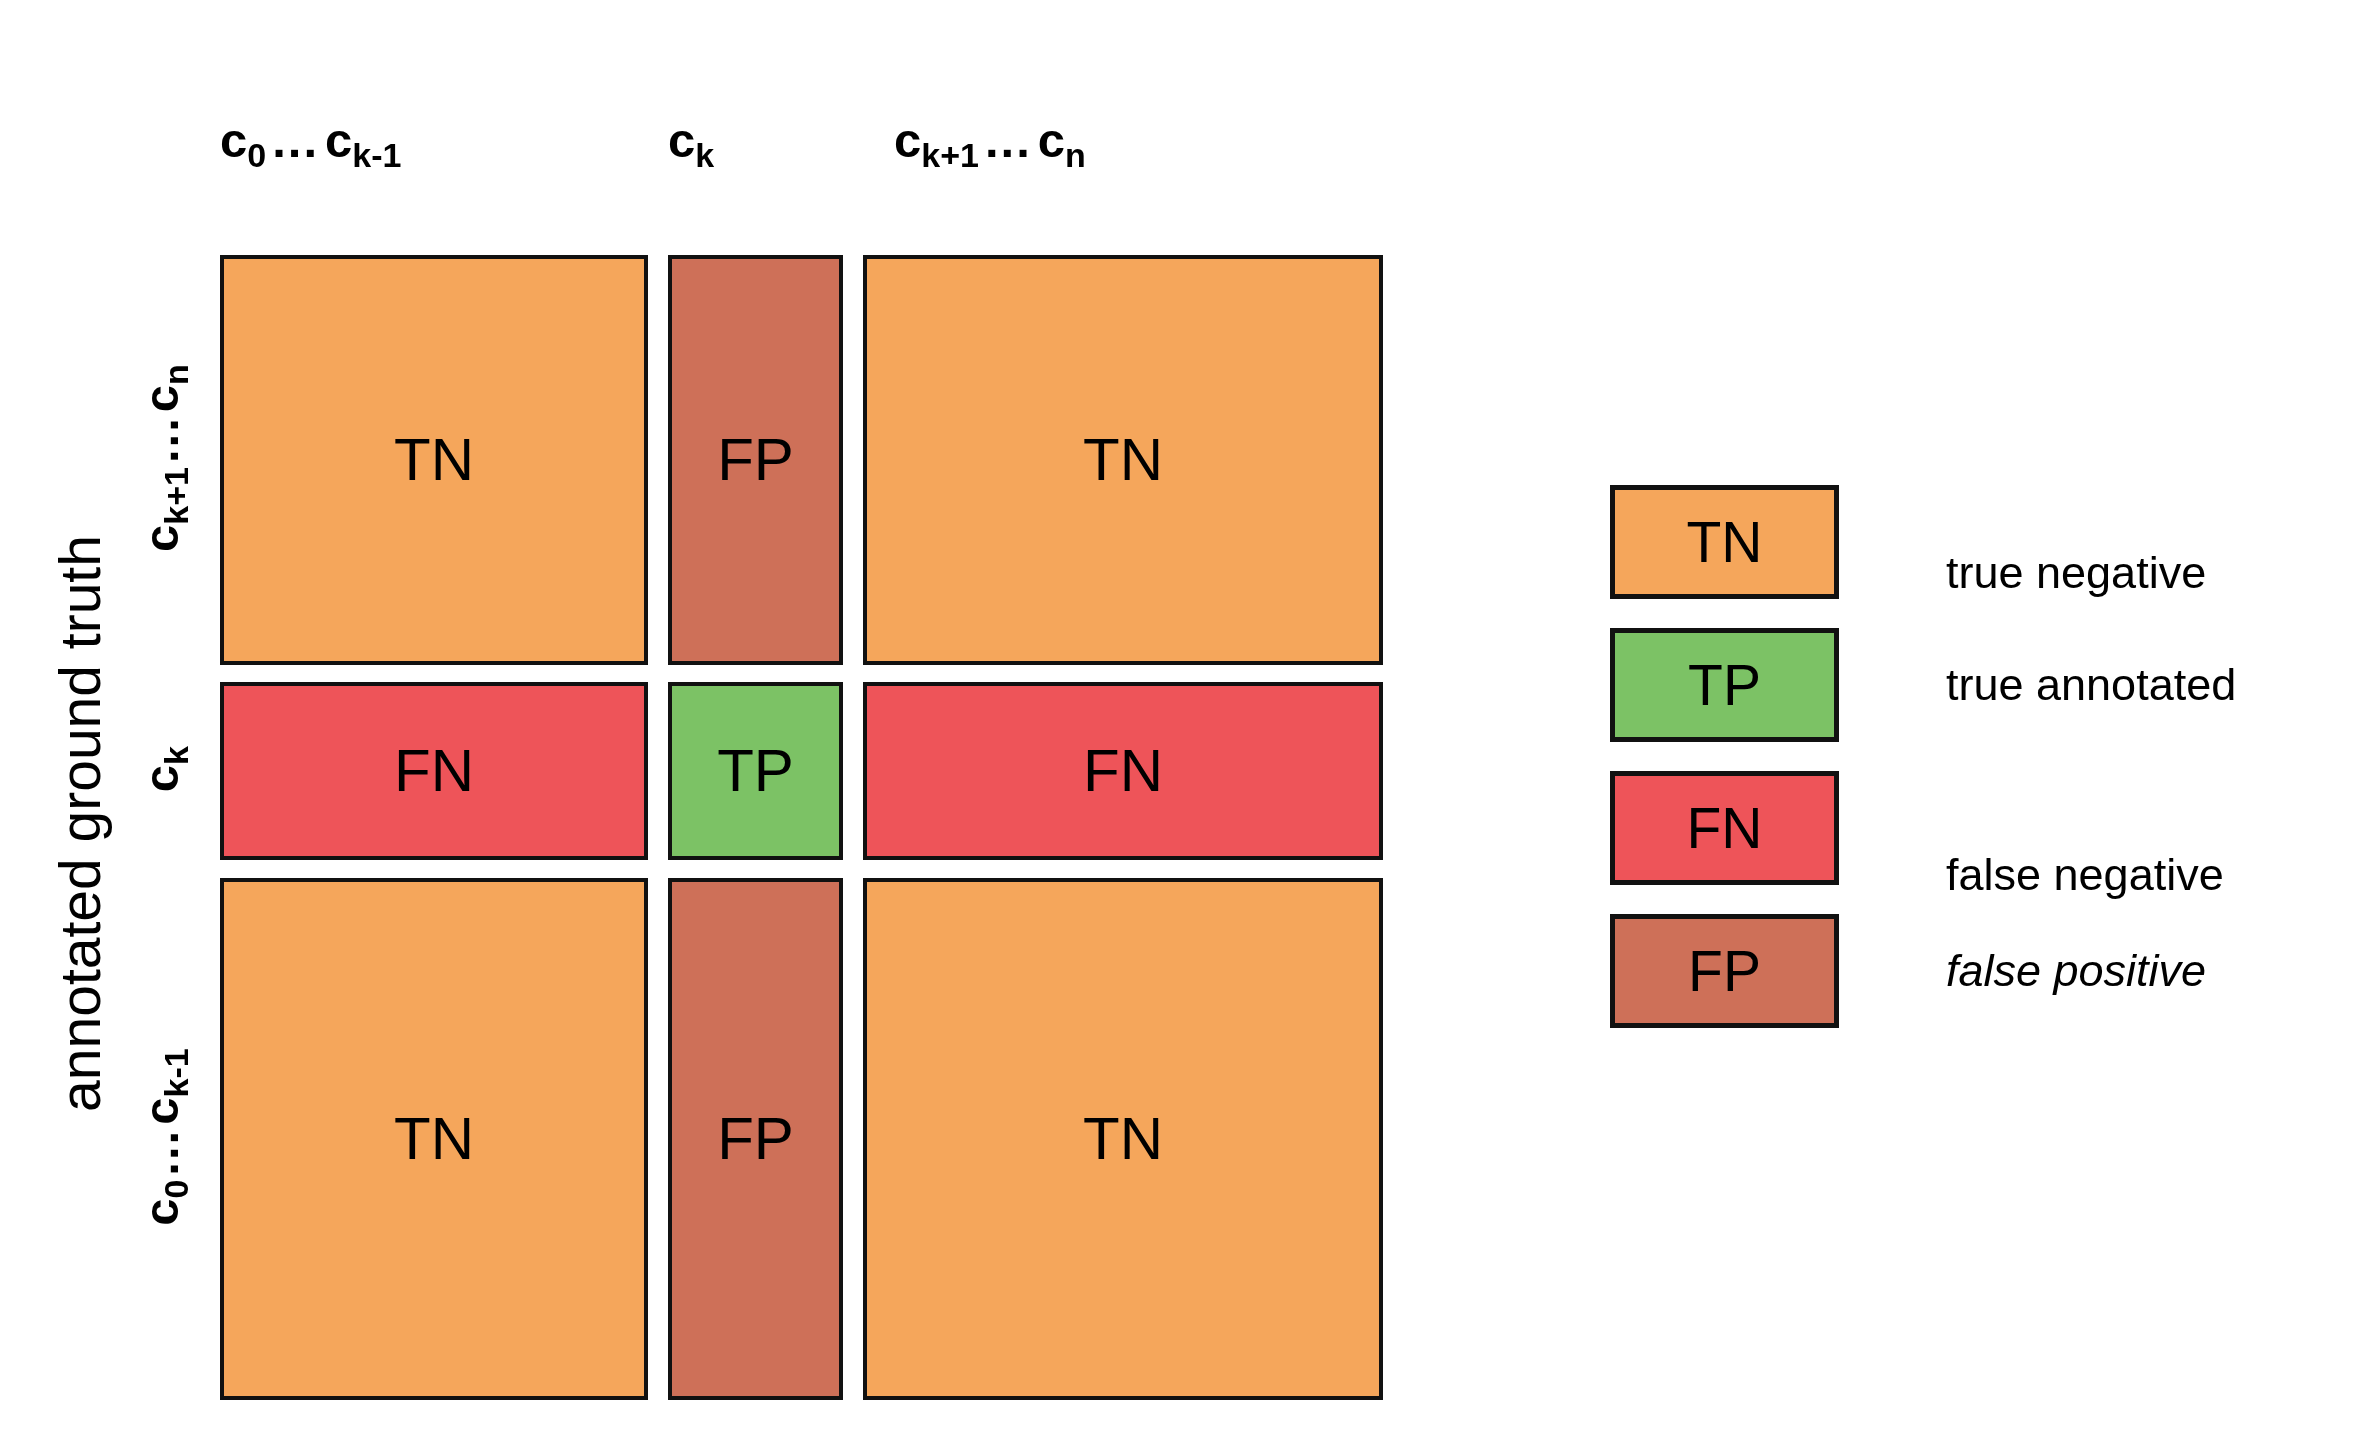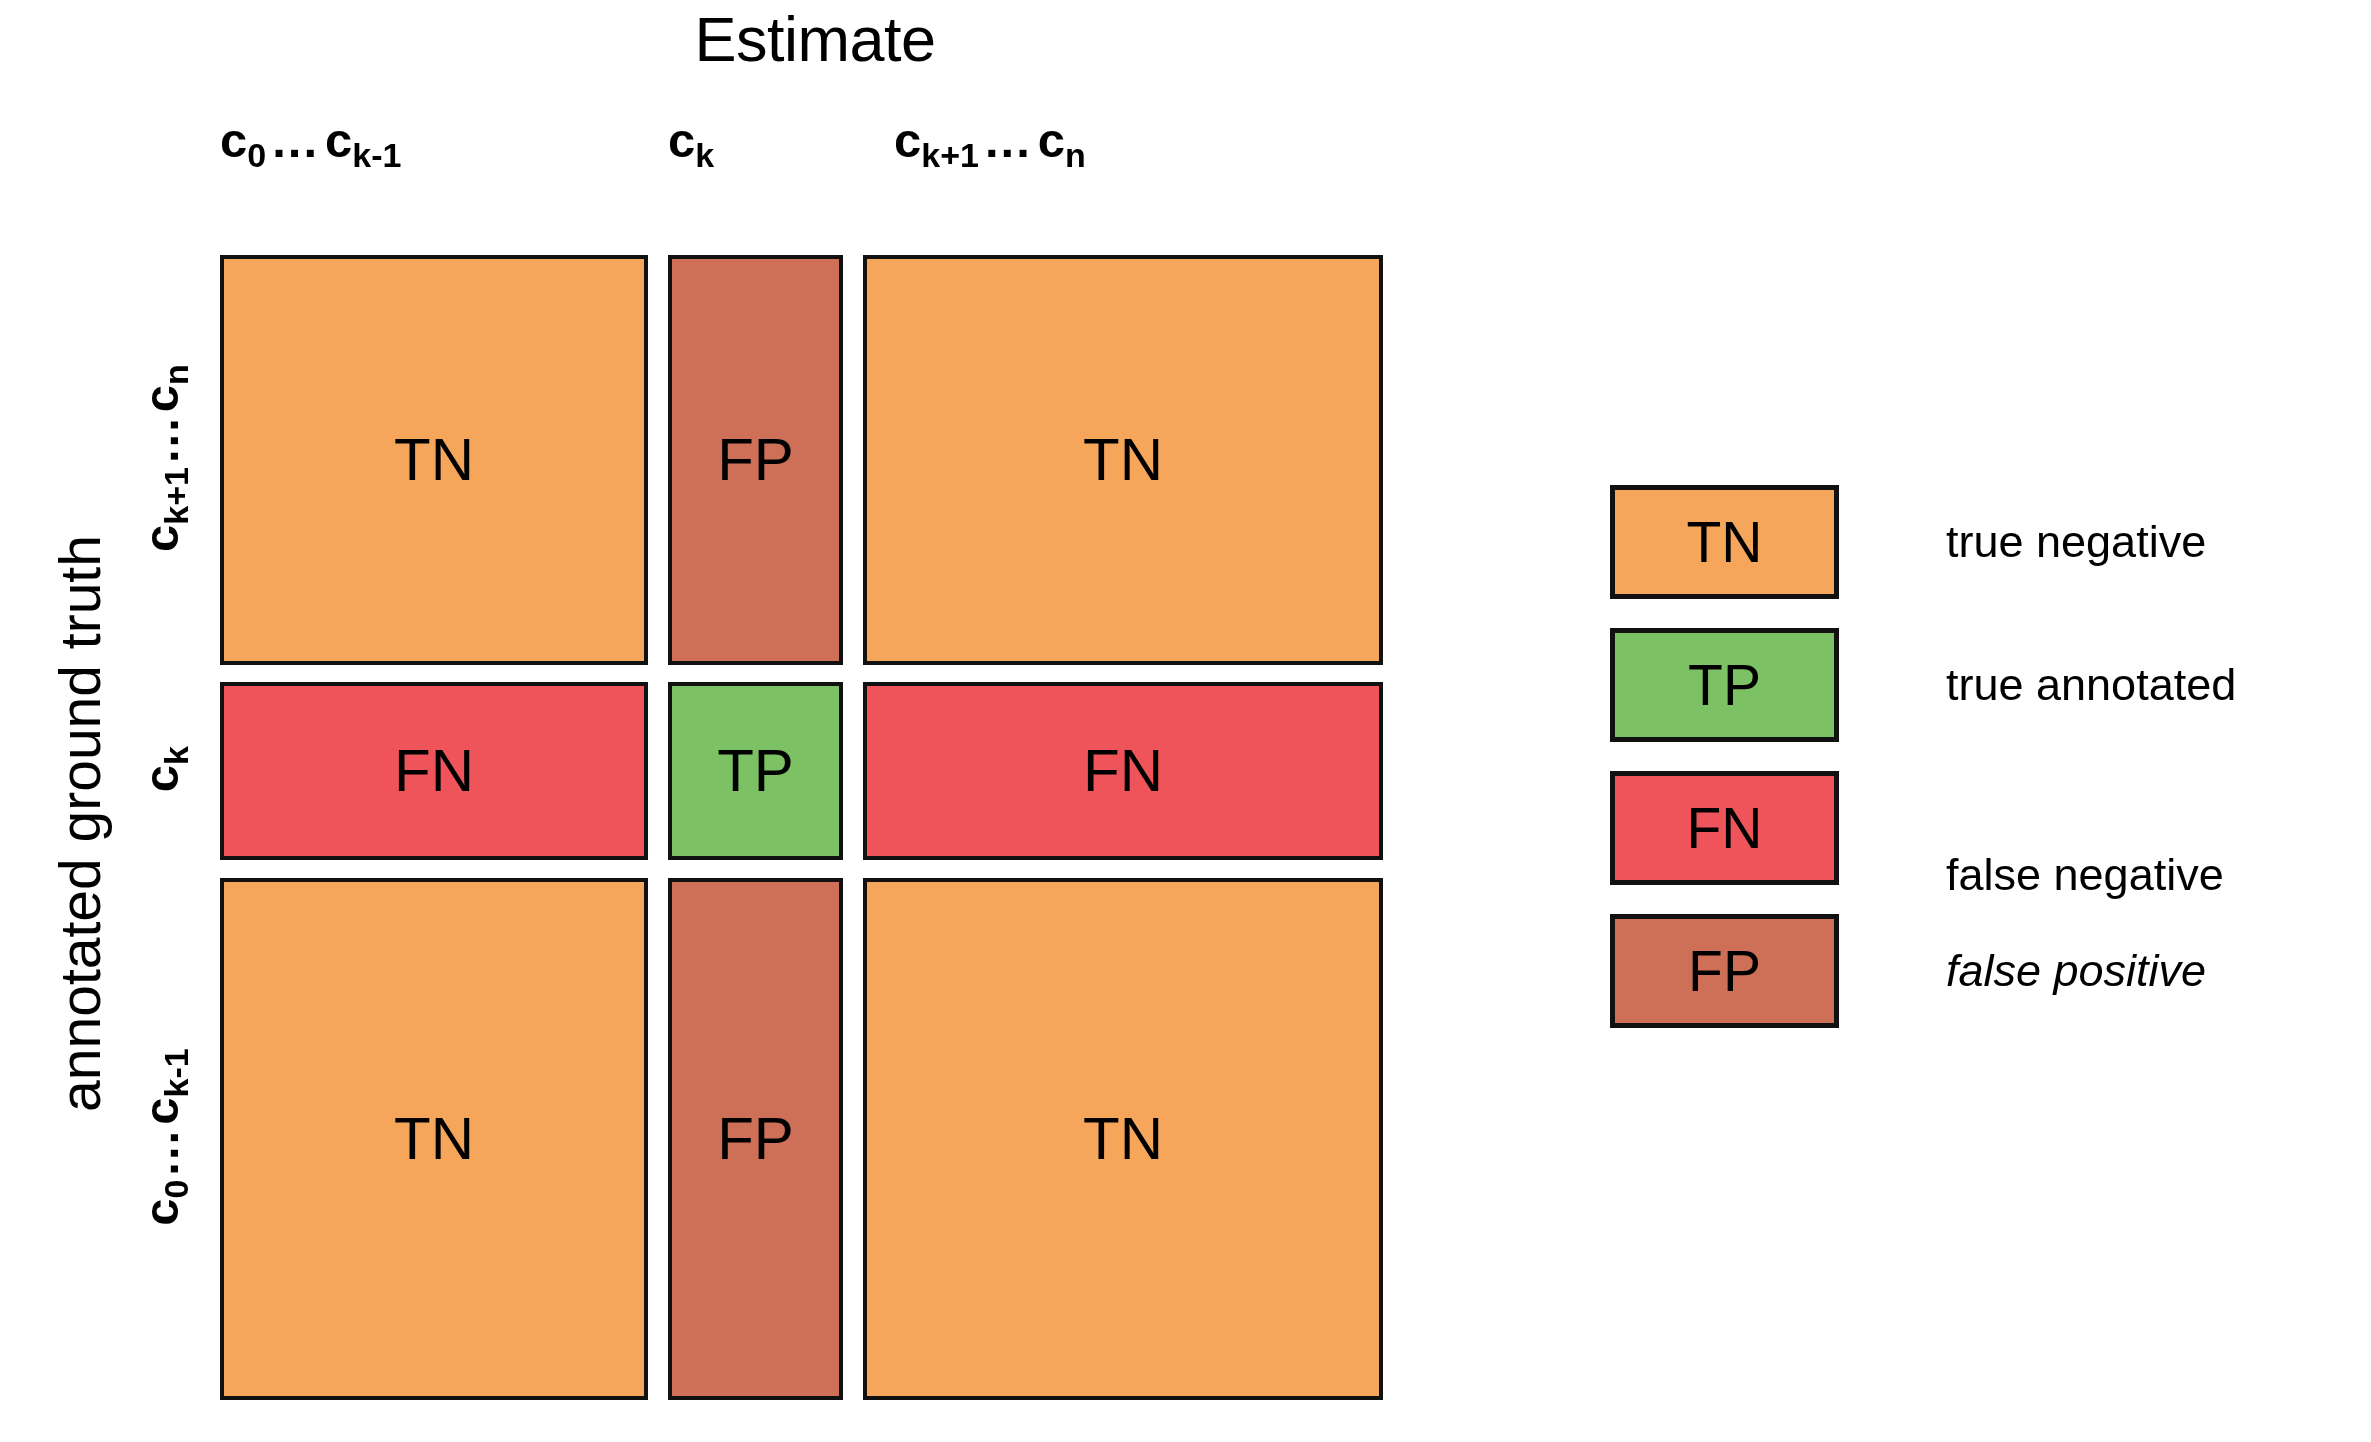--- a/index.html
+++ b/index.html
@@ -55,21 +55,20 @@
   .legend-label{
     position:absolute;left:1946px;font-size:45px;line-height:1;
     font-weight:400;white-space:nowrap;color:#000;
   }
 </style>
 </head>
 <body>
 
 <div id="stage">
 
-  <div class="axis-title-top">Estimate</div>
 
   <div class="axis-title-left">annotated ground truth</div>
 
   <div id="colheads">
       <div class="colhead" style="left: 220px; width: 428px;"><span>c<span class="sub">0</span></span><span class="dots">...</span><span>c<span class="sub">k-1</span></span></div>
       <div class="colhead" style="left: 668px; width: 175px;"><span>c<span class="sub">k</span></span></div>
       <div class="colhead" style="left: 894px; width: 520px;"><span>c<span class="sub">k+1</span></span><span class="dots">...</span><span>c<span class="sub">n</span></span></div>
     </div>
   <div id="rowheads">
       <div class="rowhead" style="width: 410px; left: -40px; top: 430px;"><span>c<span class="sub">k+1</span></span><span class="dots">...</span><span>c<span class="sub">n</span></span></div>
@@ -102,21 +101,21 @@
         <span>FP</span>
       </div>
       <div class="cell" style="left: 863px; top: 878px; width: 520px; height: 522px; background: rgb(245, 166, 91); border-color: rgb(17, 17, 17);">
         <span>TN</span>
       </div>
     </div>
   <div id="legend">
       <div class="legend-swatch" style="top: 485px; background: rgb(245, 166, 91); border-color: rgb(17, 17, 17);">
         <span>TN</span>
       </div>
-      <div class="legend-label" style="top: 519px;">true negative</div>
+      <div class="legend-label" style="top: 550px;">true negative</div>
       <div class="legend-swatch" style="top: 628px; background: rgb(124, 194, 101); border-color: rgb(17, 17, 17);">
         <span>TP</span>
       </div>
       <div class="legend-label" style="top: 662px;">true annotated</div>
       <div class="legend-swatch" style="top: 771px; background: rgb(238, 84, 89); border-color: rgb(17, 17, 17);">
         <span>FN</span>
       </div>
       <div class="legend-label" style="top: 852px;">false negative</div>
       <div class="legend-swatch" style="top: 914px; background: rgb(206, 112, 88); border-color: rgb(17, 17, 17);">
         <span>FP</span>

